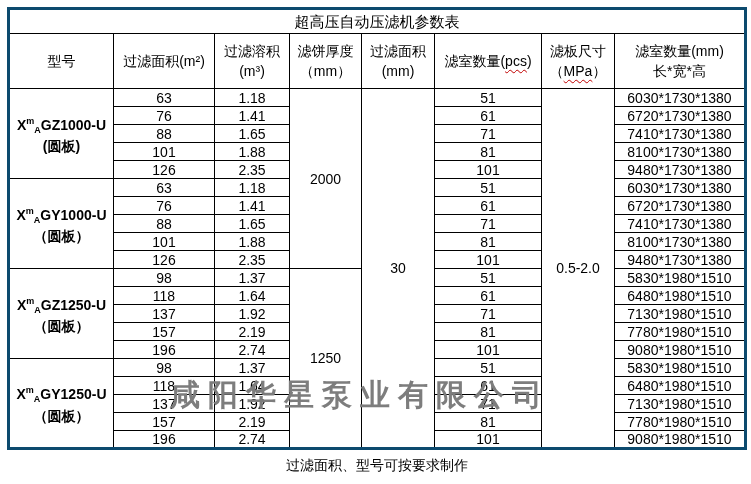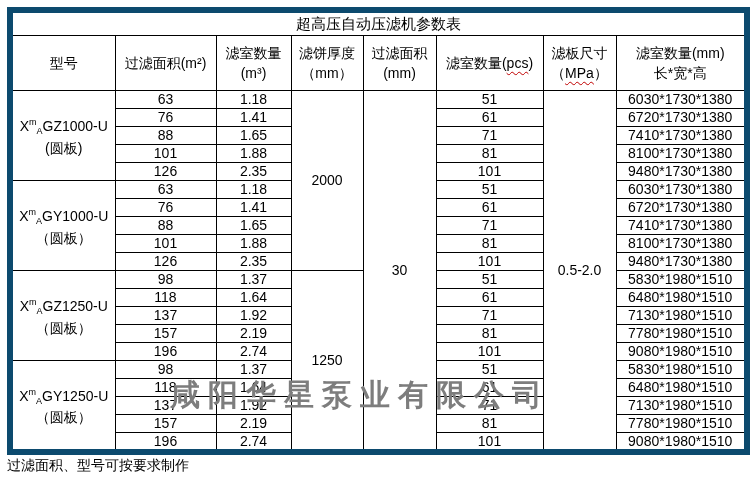--- a/index.html
+++ b/index.html
@@ -5,37 +5,37 @@
   * { box-sizing: border-box; margin: 0; padding: 0; }
   html, body { width: 751px; height: 484px; background: #ffffff; overflow: hidden; }
   body { position: relative; font-family: "Liberation Sans", sans-serif; color: #000; }
 
   .sheet { position: absolute; top: 7px; left: 7px; }
 
   table.spec {
     border-collapse: collapse;
     table-layout: fixed;
     width: 737px;
-    border: 6px solid #0c4a6e;
+    border: 3px solid #0c4a6e;
   }
   table.spec td {
     border: 1px solid #000;
     text-align: center;
     vertical-align: middle;
     padding: 0;
     font-size: 14px;
     line-height: 16px;
     overflow: hidden;
     white-space: nowrap;
   }
   tr.title-row td { height: 25px; font-size: 15px; }
   tr.header-row td { height: 55px; line-height: 20px; }
   tr.data-row { height: 18px; }
 
-  .model-cell { line-height: 20px; }
+  .model-cell { line-height: 20px; font-weight: bold; }
   .model-cell sup { font-size: 9px; }
   .model-cell sub { font-size: 9px; }
 
   .sq {
     text-decoration-line: underline;
     text-decoration-style: wavy;
     text-decoration-color: #c00000;
     text-decoration-thickness: 1px;
     text-underline-offset: 3px;
   }
@@ -52,21 +52,21 @@
     white-space: nowrap;
     z-index: 5;
     pointer-events: none;
   }
 
   .footer-note {
     position: absolute;
     top: 457px;
     left: 7px;
     width: 740px;
-    text-align: left;
+    text-align: center;
     font-size: 14px;
   }
 </style>
 </head>
 <body>
 
 <div class="sheet">
   <table class="spec">
     <colgroup>
       <col style="width:105px">
@@ -79,21 +79,21 @@
         <col style="width:131px">
     </colgroup>
     <tbody>
       <tr class="title-row">
         <td colspan="8">超高压自动压滤机参数表</td>
       </tr>
       <tr class="header-row">
         <td>型号</td>
         <td>过滤面积(m²)</td>
         <td>
-          <div>滤室数量</div>
+          <div>过滤溶积</div>
           <div>(m³)</div>
         </td>
         <td>
           <div>滤饼厚度</div>
           <div>（mm）</div>
         </td>
         <td>
           <div>过滤面积</div>
           <div>(mm)</div>
         </td>

